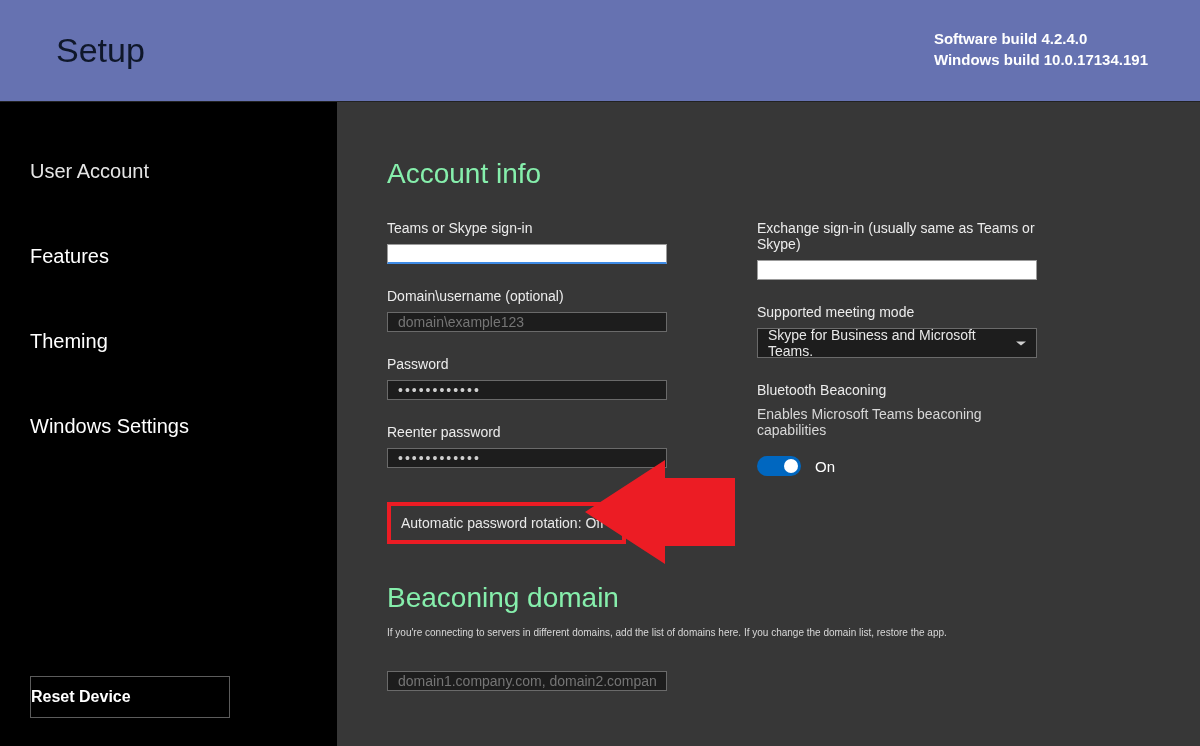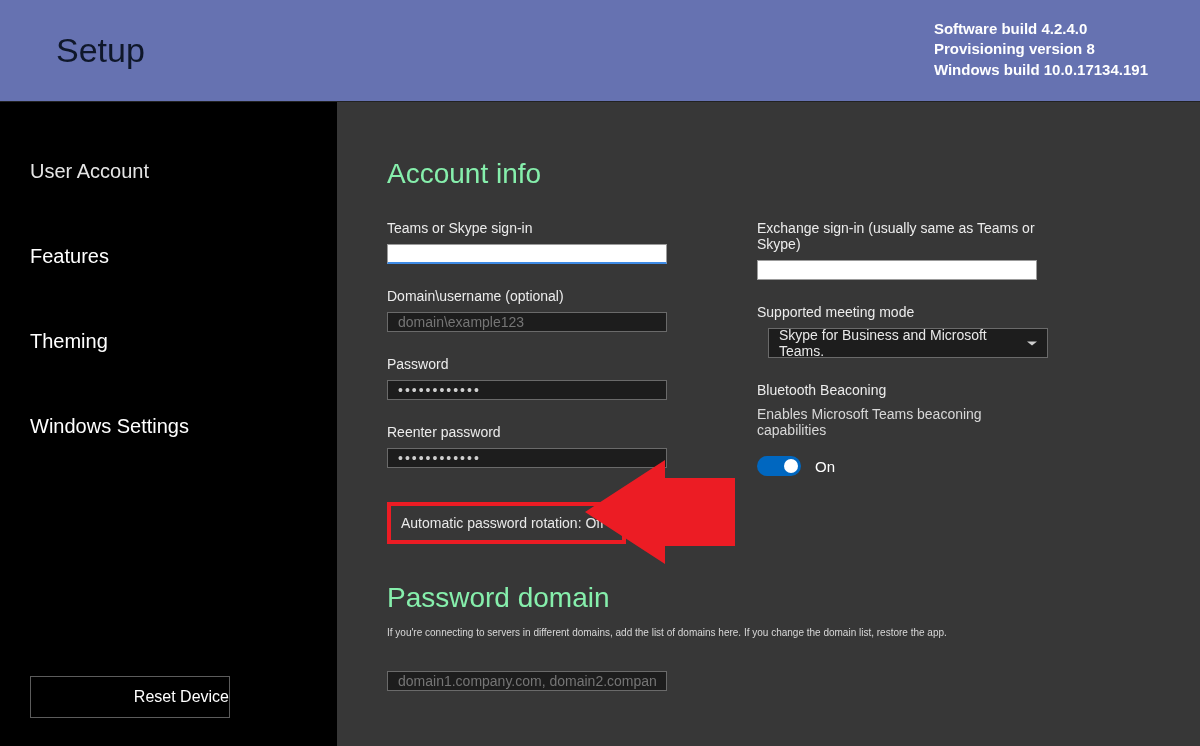--- a/index.html
+++ b/index.html
@@ -67,24 +67,24 @@
   .reset-btn {
     position: absolute;
     left: 30px;
     bottom: 28px;
     width: 200px;
     height: 42px;
     background: transparent;
     border: 1px solid #5c5c5c;
     color: #ffffff;
     font-size: 16px;
-    font-weight: 400;
+    font-weight: 700;
     display: flex;
     align-items: center;
-    justify-content: flex-end;
+    justify-content: flex-start;
     cursor: pointer;
   }
 
   
   .main {
     flex: 1;
     background: #373737;
     padding: 56px 50px 0 50px;
     overflow: hidden;
     position: relative;
@@ -149,21 +149,20 @@
     height: 30px;
     background: #1d1d1d;
     border: 1px solid #6a6a6a;
     color: #e8e8e8;
     font-size: 14px;
     padding: 0 10px;
     display: flex;
     align-items: center;
     justify-content: space-between;
     cursor: pointer;
-    margin-left: 11px;
   }
   .chev-down {
     width: 0; height: 0;
     border-left: 5px solid transparent;
     border-right: 5px solid transparent;
     border-top: 5px solid #cfcfcf;
     transform: scaleY(0.8);
   }
 
   
@@ -211,21 +210,20 @@
     width: 688px;
   }
 </style>
 </head>
 <body>
 
 <div class="header">
   <div class="header-title">Setup</div>
   <div class="version-block">
     <div>Software build 4.2.4.0</div>
-    <div>Provisioning version 8</div>
     <div>Windows build 10.0.17134.191</div>
   </div>
 </div>
 
 <div class="body">
 
   <div class="sidebar">
     <div class="nav-item active">User Account</div>
     <div class="nav-item">Features</div>
     <div class="nav-item">Theming</div>
@@ -284,17 +282,17 @@
         </div>
       </div>
     </div>
 
     
     <svg class="arrow-ann" viewBox="0 0 150 104">
       <polygon points="150,18 80,18 80,0 0,52 80,104 80,86 150,86" fill="#ec1c24"></polygon>
     </svg>
 
     
-    <div class="section-title dom">Password domain</div>
+    <div class="section-title dom">Beaconing domain</div>
     <div class="desc">If you're connecting to servers in different domains, add the list of domains here. If you change the domain list, restore the app.</div>
     <input class="text wide-input" type="text" placeholder="domain1.company.com, domain2.company.com, domain3.company.com ..." style="">
   </div>
 </div>
 
 </body></html>

